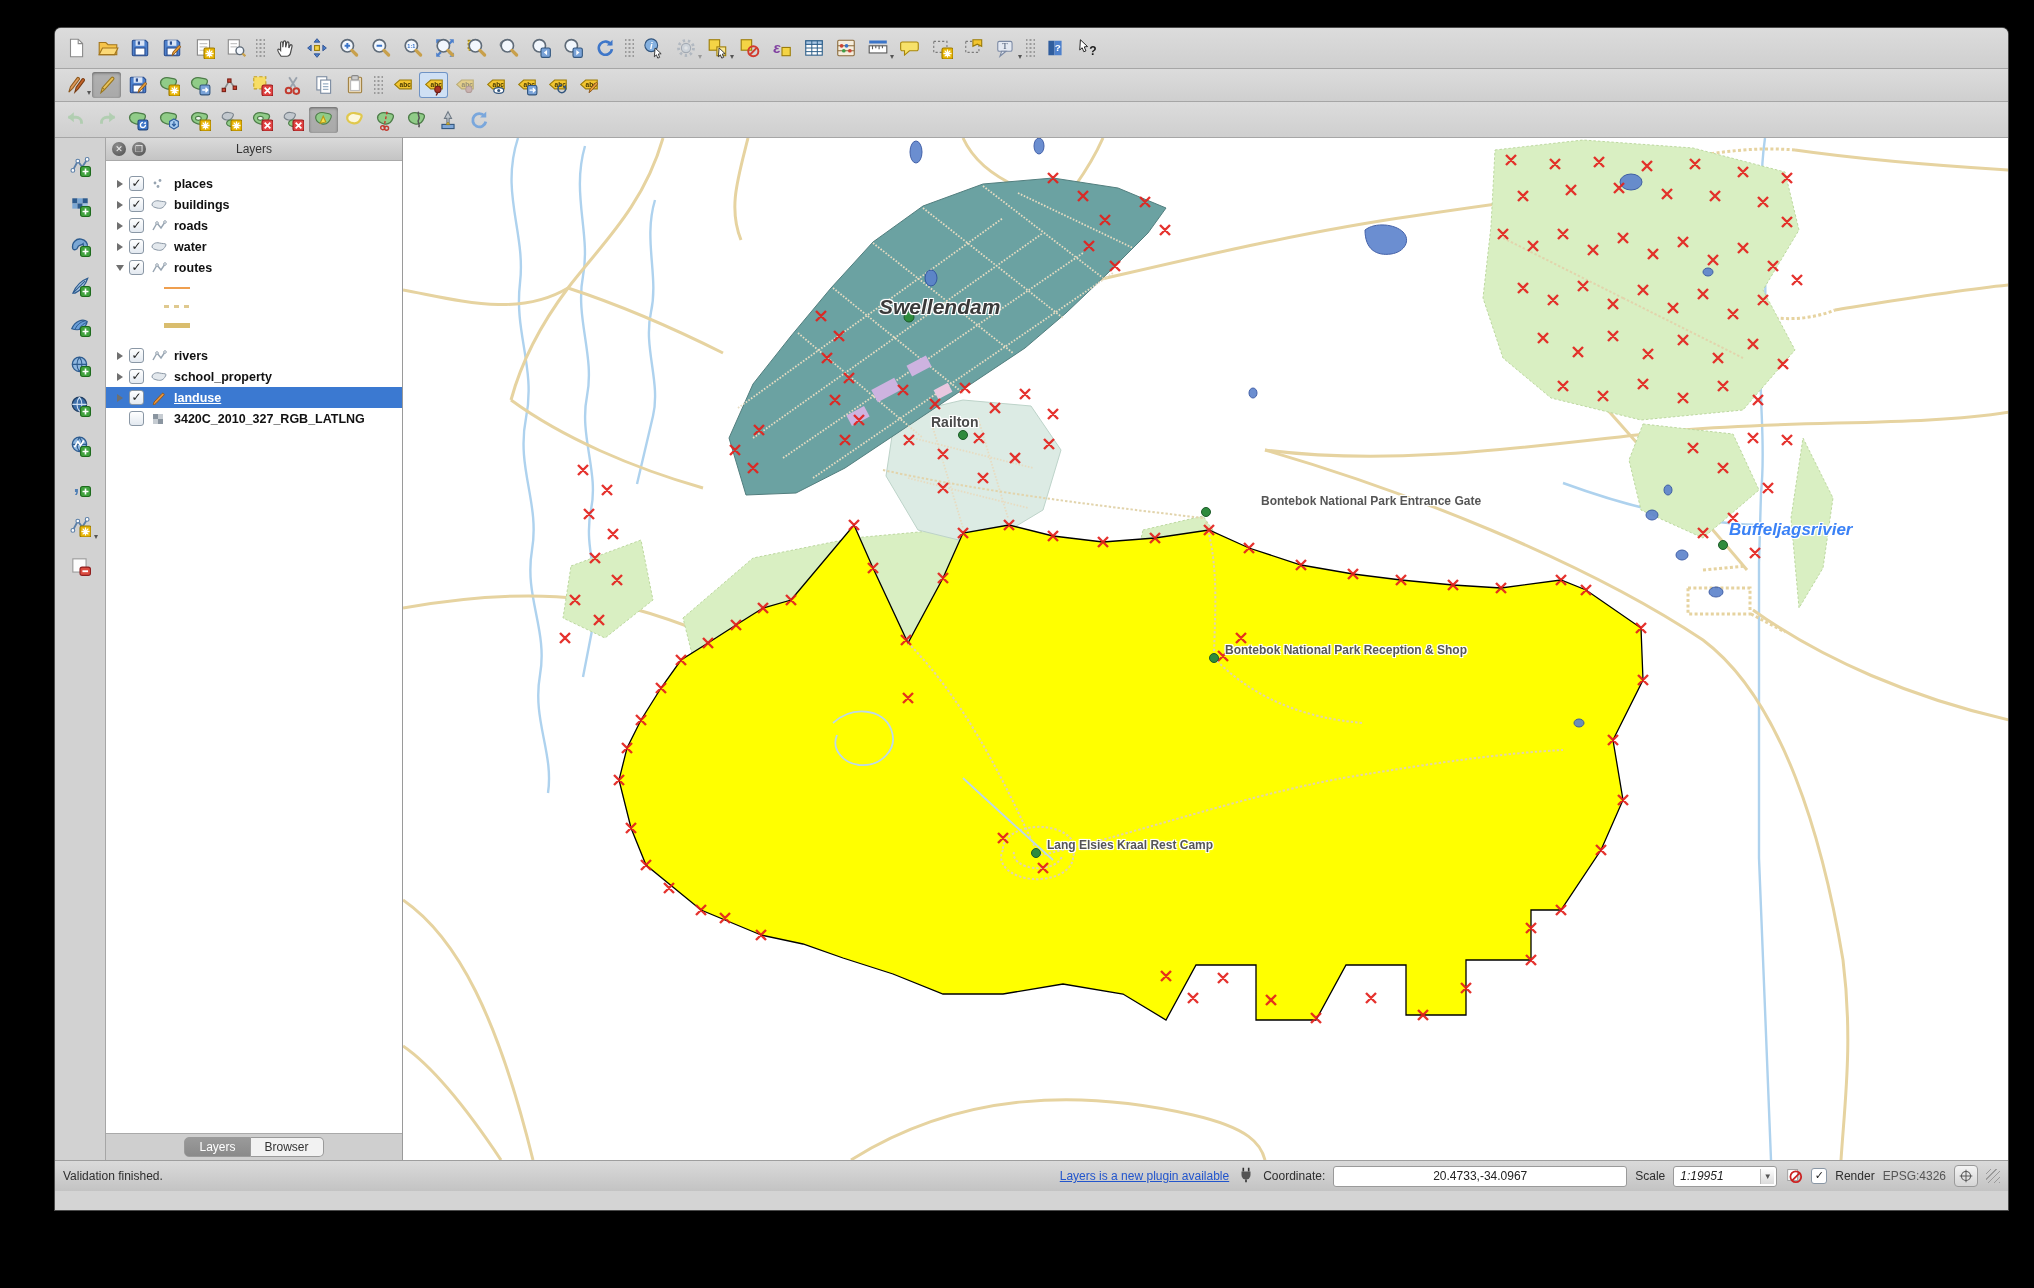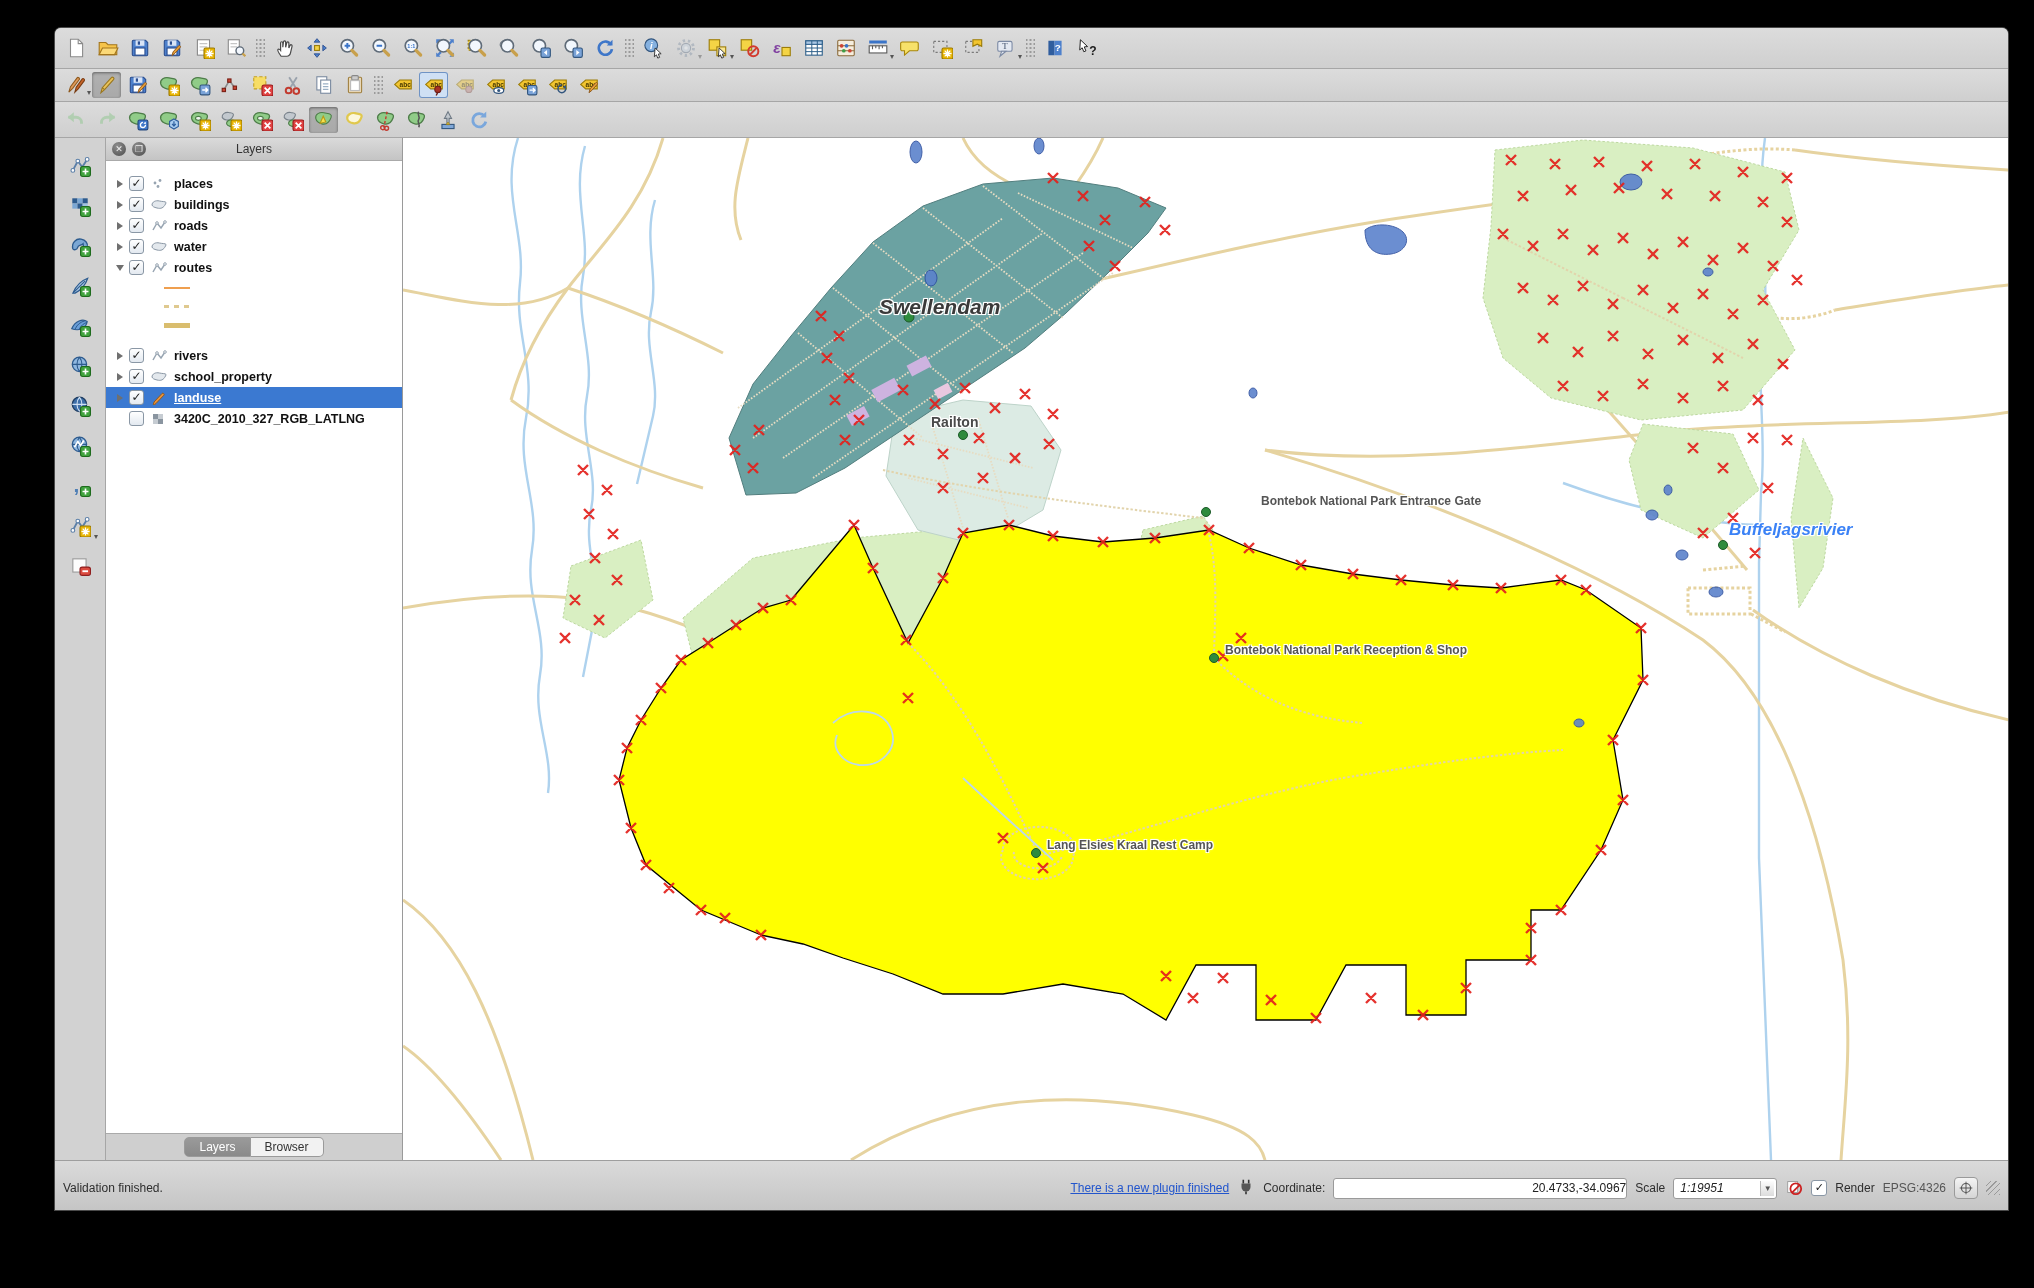--- a/index.html
+++ b/index.html
@@ -77,26 +77,26 @@
   .park{fill:var(--park);stroke:#bdd8a0;stroke-width:1;stroke-dasharray:2.5 2;}
   .urban{fill:var(--urban);stroke:#527e7e;stroke-width:1;}
   .town-area{fill:#dcebe4;stroke:#bdd3c9;stroke-width:1;}
   .landuse{fill:var(--landuse);stroke:#000;stroke-width:1.3;}
   .water{fill:#5b82cc;stroke:#2e4f9e;stroke-width:1;opacity:.9;}
   .trackblue{fill:none;stroke:#bcd8ea;stroke-width:1.8;}
   .vx{fill:none;stroke:var(--vx);stroke-width:2.4;opacity:.92;}
   .dotp{fill:var(--dot);stroke:#1c5a28;stroke-width:1;}
   
   .statusbar{height:30px;background:linear-gradient(#dadada,#c3c3c3);border-top:1px solid #9e9e9e;
-    display:flex;align-items:center;font-size:12px;color:#2e2e2e;padding:12px 8px;gap:8px;}
+    display:flex;align-items:center;font-size:12px;color:#2e2e2e;padding:0 8px;gap:8px;}
   .sb-msg{flex:none;}
   .sb-right{margin-left:auto;display:flex;align-items:center;gap:8px;}
   .sb-link{color:#2255cc;text-decoration:underline;}
   .sb-input{width:292px;height:19px;background:#fff;border:1px solid #9a9a9a;border-radius:3px;
-    text-align:right;font-size:12px;line-height:19px;color:#222;}
+    text-align:center;font-size:12px;line-height:19px;color:#222;}
   .sb-combo{width:96px;height:19px;background:#fff;border:1px solid #9a9a9a;border-radius:3px;
     display:flex;align-items:center;font-size:12px;color:#222;padding-left:6px;position:relative;font-style:italic;}
   .sb-combo .arr{position:absolute;right:2px;top:2px;bottom:2px;width:13px;background:linear-gradient(#fdfdfd,#dcdcdc);
     border-left:1px solid #bbb;font-size:8px;color:#555;display:flex;align-items:center;justify-content:center;}
   .sb-cbx{width:14px;height:14px;border:1px solid #8a97a5;border-radius:3px;background:#fff;
     font-size:11px;line-height:12px;text-align:center;font-weight:bold;color:#222;}
   .sb-btn{width:22px;height:20px;border:1px solid #9a9a9a;border-radius:4px;background:linear-gradient(#f4f4f4,#d5d5d5);
     display:flex;align-items:center;justify-content:center;}
   .grip{width:14px;height:14px;background:repeating-linear-gradient(135deg,transparent 0 3px,#9a9a9a 3px 4px);}
 </style>
@@ -1092,21 +1092,21 @@
       <div class="map-label lab-poi" style="left:858px;top:356px">Bontebok National Park Entrance Gate</div>
       <div class="map-label lab-poi" style="left:822px;top:505px">Bontebok National Park Reception &amp; Shop</div>
       <div class="map-label lab-poi" style="left:644px;top:700px">Lang Elsies Kraal Rest Camp</div>
       <div class="map-label lab-river" style="left:1326px;top:382px">Buffeljagsrivier</div>
     </div>
   </div>
 
   <div class="statusbar">
     <div class="sb-msg">Validation finished.</div>
     <div class="sb-right">
-      <span class="sb-link">There is a new plugin finished</span>
+      <span class="sb-link">Layers is a new plugin available</span>
       <span><svg width="18" height="18" viewBox="0 0 20 20">
             <path d="M7,2v4M13,2v4" stroke="#333" stroke-width="1.8" fill="none"></path>
             <path d="M5,6h10v4a5,5 0 0,1 -10,0z" fill="#555"></path>
             <path d="M10,15v3" stroke="#333" stroke-width="1.8"></path>
           </svg></span>
       <span>Coordinate:</span>
       <div class="sb-input">20.4733,-34.0967</div>
       <span>Scale</span>
       <div class="sb-combo">
         <span>1:19951</span>

